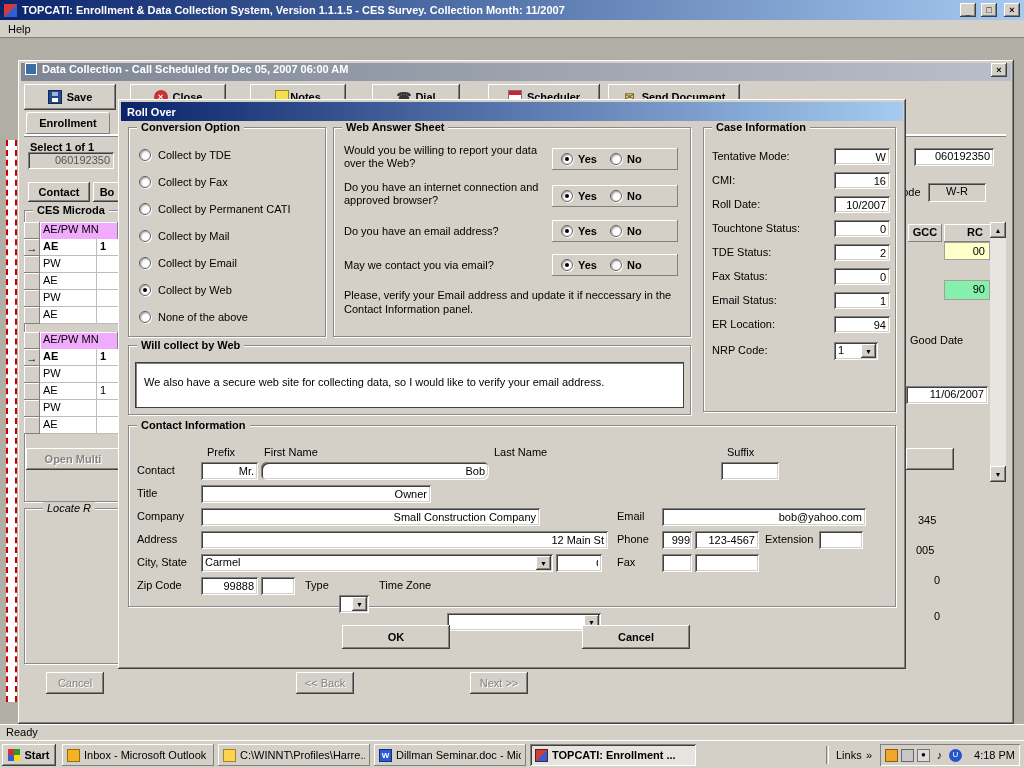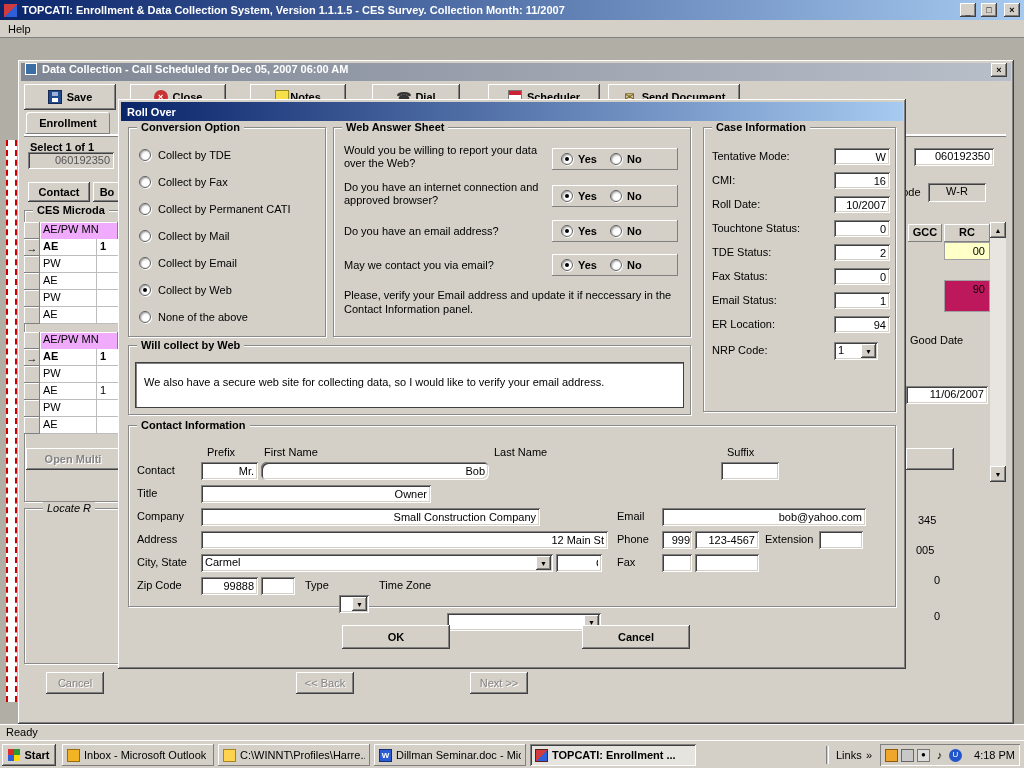--- a/index.html
+++ b/index.html
@@ -198,23 +198,23 @@
   <div class="abs trow" style="left:6px;top:357px">
     <div class="gut"></div>
     <div class="cell c1">AE</div>
     <div class="cell c2"></div>
   </div>
 
   <div class="abs btn disabled nowrap" style="left:8px;top:388px;width:94px;height:22px">Open Multi</div>
   <div class="abs btn" style="left:888px;top:388px;width:48px;height:22px"></div>
 
   <div class="abs raised-thin bold" style="left:890px;top:164px;width:34px;height:18px;text-align:center;padding-top:2px">GCC</div>
-  <div class="abs raised-thin bold" style="left:926px;top:164px;width:46px;height:18px;text-align:center;padding-top:2px">RC</div>
+  <div class="abs raised-thin bold" style="left:926px;top:164px;width:62px;height:18px;text-align:center;padding-top:2px">RC</div>
   <div class="abs" style="left:926px;top:182px;width:46px;height:18px;background:#ffffc8;border:1px solid #a0a0a0;padding:2px 4px;text-align:right">00</div>
-  <div class="abs" style="left:926px;top:220px;width:46px;height:32px;background:#be185d;border:1px solid #a0a0a0;padding:2px 4px;text-align:right">90</div>
+  <div class="abs" style="left:926px;top:220px;width:46px;height:20px;background:#86efac;border:1px solid #a0a0a0;padding:2px 4px;text-align:right">90</div>
   <span class="abs nowrap" style="left:892px;top:274px">Good Date</span>
   <div class="abs fld nowrap" style="left:888px;top:326px;width:82px;height:18px">11/06/2007</div>
 
   <div class="abs" style="left:972px;top:162px;width:16px;height:260px;background:#e7e5df">
     <div class="raised sb-arrow">▲</div>
     <div class="raised sb-arrow abs" style="left:0;top:244px">▼</div>
   </div>
 
   <span class="abs" style="left:900px;top:454px">345</span>
   <span class="abs" style="left:898px;top:484px">005</span>

